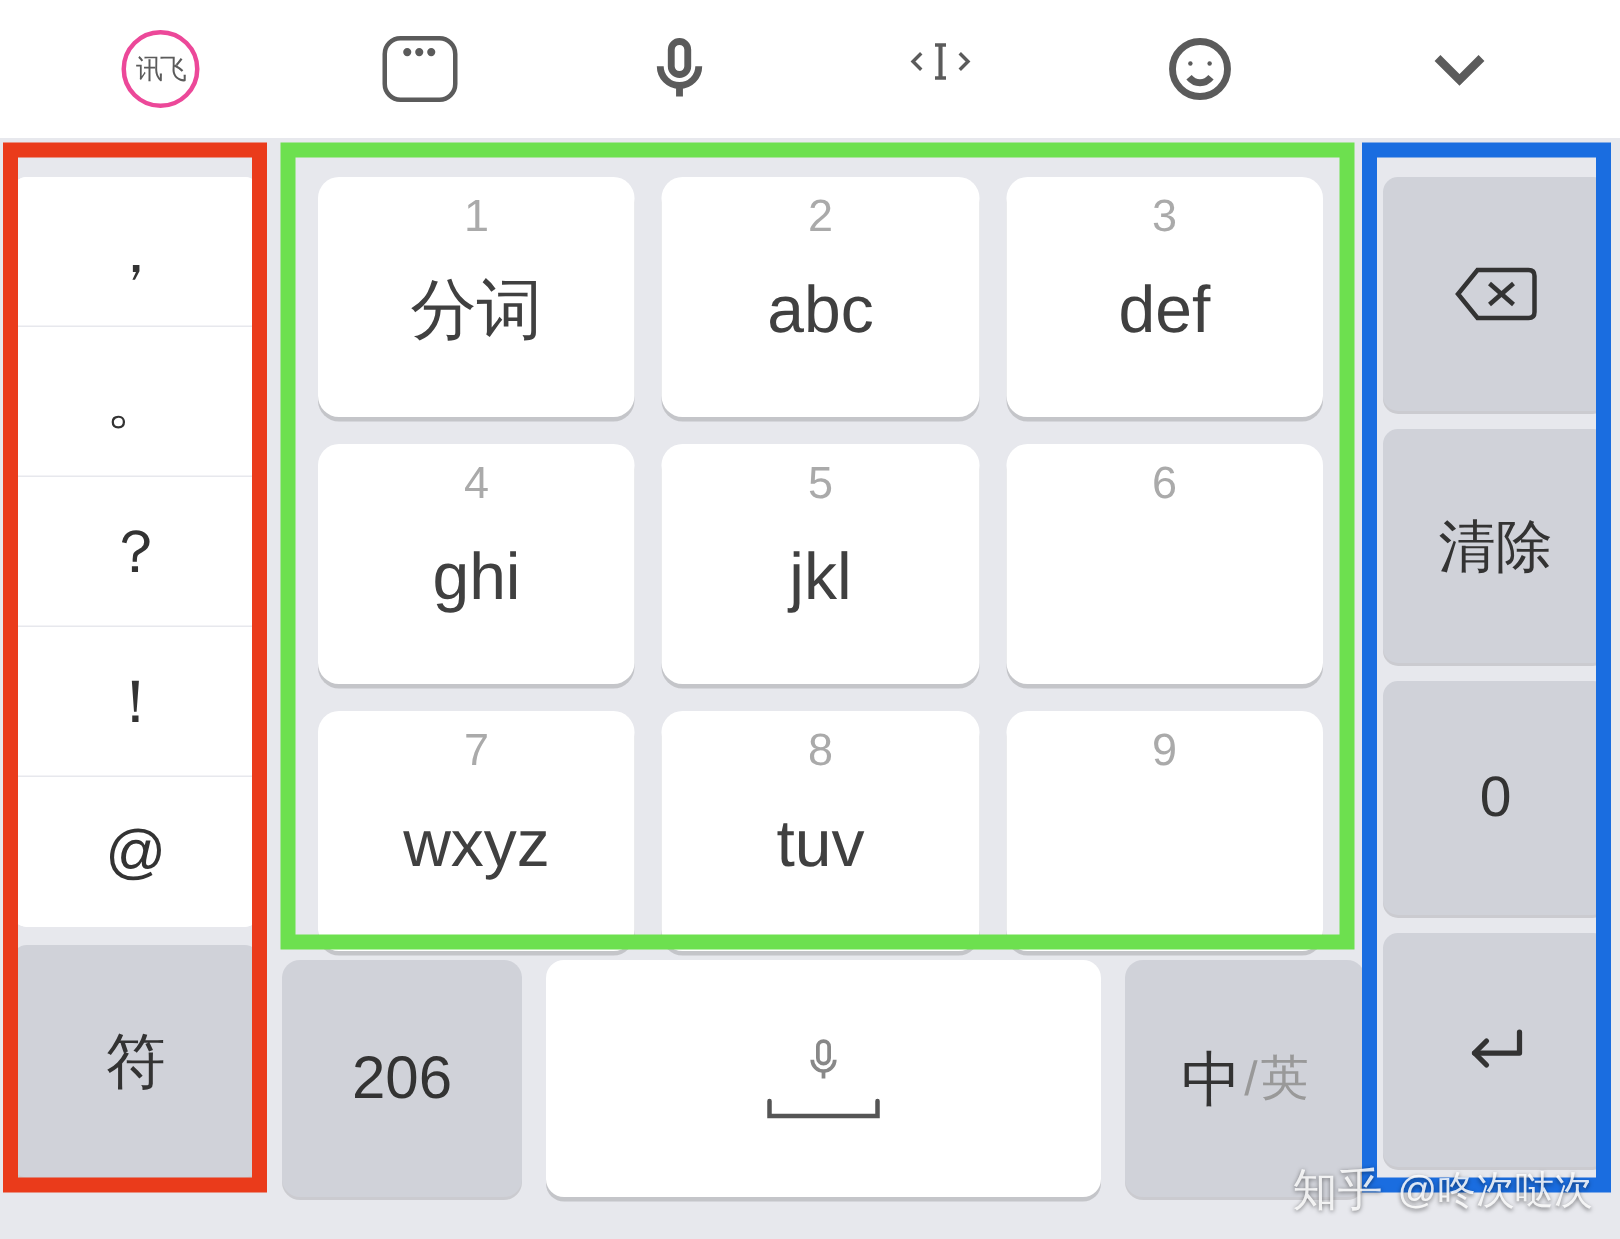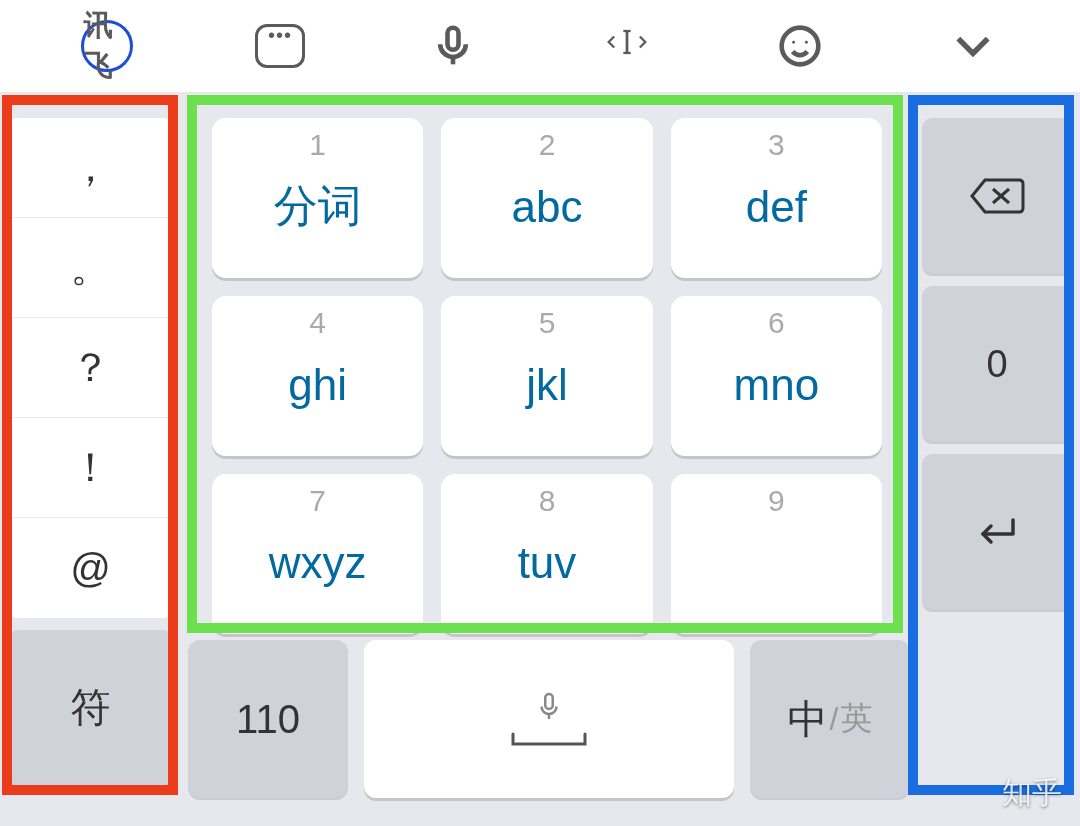--- a/index.html
+++ b/index.html
@@ -24,23 +24,23 @@
     .toolbar-item {
       display: flex;
       align-items: center;
       justify-content: center;
       width: 54px;
       height: 54px;
       color: #5b5b5b;
     }
     .toolbar-item svg { width: 44px; height: 44px; stroke: #5b5b5b; fill: none; stroke-width: 2.5; }
     .ifly-badge {
-      width: 52px; height: 52px; border: 3px solid #1d4ed8; border-radius: 50%;
-      display: flex; align-items: center; justify-content: center;
-      font-size: 29px; letter-spacing: -2px; color: #5b5b5b; font-weight: 700;
+      width: 52px; height: 52px; border: 3px solid #ec4899; border-radius: 50%;
+      display: flex; align-items: center; justify-content: center;
+      font-size: 18px; letter-spacing: -2px; color: #5b5b5b; font-weight: 400;
     }
     .kb-square {
       width: 50px; height: 44px; border: 3px solid #5b5b5b; border-radius: 12px;
       position: relative;
     }
     .kb-square::after {
       content: '•••';
       position: absolute; top: -3px; left: 0; right: 0;
       text-align: center; font-size: 20px; letter-spacing: 1px; color: #5b5b5b;
     }
@@ -100,21 +100,21 @@
       padding: 12px 12px;
     }
     .key {
       background: #fff;
       border-radius: 14px;
       box-shadow: 0 3px 0 rgba(0,0,0,0.15);
       display: flex; flex-direction: column; align-items: center; justify-content: center;
       position: relative;
     }
     .key .num { position: absolute; top: 10px; font-size: 30px; color: #aaa; font-weight: 300; }
-    .key .label { font-size: 44px; color: #0369a1; margin-top: 17px; font-weight: 400; }
+    .key .label { font-size: 44px; color: #404040; margin-top: 17px; font-weight: 400; }
 
     
     .right-col {
       position: absolute;
       right: 8px;
       top: 0px;
       width: 150px;
     }
     .act-btn {
       background: #d0d2d9;
@@ -250,21 +250,20 @@
     <div class="key">
       <span class="num">4</span>
       <span class="label">ghi</span>
     </div>
     <div class="key">
       <span class="num">5</span>
       <span class="label">jkl</span>
     </div>
     <div class="key">
       <span class="num">6</span>
-      <span class="label">mno</span>
     </div>
     <div class="key">
       <span class="num">7</span>
       <span class="label">wxyz</span>
     </div>
     <div class="key">
       <span class="num">8</span>
       <span class="label">tuv</span>
     </div>
     <div class="key">
@@ -273,31 +272,32 @@
   </div>
 
   <div class="right-col">
     <div class="act-btn act-backspace">
       <svg class="backspace-svg" viewBox="0 0 56 40" fill="none" stroke="#333" stroke-width="3">
         <path d="M16 4 L50 4 Q54 4 54 8 L54 32 Q54 36 50 36 L16 36 L3 20 Z"></path>
         <line x1="24" y1="13" x2="40" y2="27"></line>
         <line x1="40" y1="13" x2="24" y2="27"></line>
       </svg>
     </div>
+    <div class="act-btn act-clear">清除</div>
     <div class="act-btn act-zero">0</div>
     <div class="act-btn act-enter">
       <svg class="enter-svg" viewBox="0 0 44 36" fill="none" stroke="#333" stroke-width="3.5" stroke-linecap="round" stroke-linejoin="round">
         <path d="M38 6 L38 20 L8 20"></path>
         <polyline points="16 12 8 20 16 28"></polyline>
       </svg>
     </div>
   </div>
 
   <div class="bottom-row">
-    <div class="grey-key">110</div>
+    <div class="grey-key">206</div>
     <div class="space-key">
       <div class="space-inner">
         <svg class="mic-svg" viewBox="0 0 24 28">
           <rect x="9" y="2" width="6" height="12" rx="3"></rect>
           <path d="M6 12a6 6 0 0 0 12 0"></path>
           <line x1="12" y1="18" x2="12" y2="22"></line>
         </svg>
         <svg viewBox="0 0 80 16" width="80" height="16" stroke="#555" stroke-width="3" fill="none" stroke-linecap="round">
           <path d="M4 2 L4 12 L76 12 L76 2"></path>
         </svg>
@@ -311,13 +311,14 @@
   </div>
 
 </div>
 
 <div class="hl hl-red"></div>
 <div class="hl hl-green"></div>
 <div class="hl hl-blue"></div>
 
 <div class="watermark">
   <span class="zhihu-logo">知乎</span>
+  <span>@咚次哒次</span>
 </div>
 
 </body></html>

